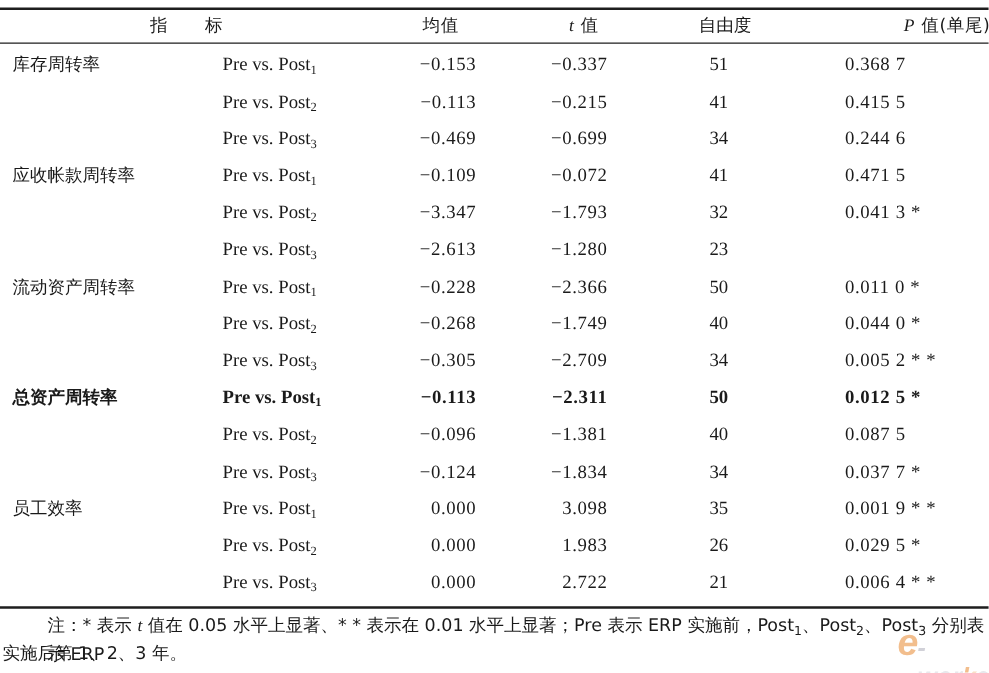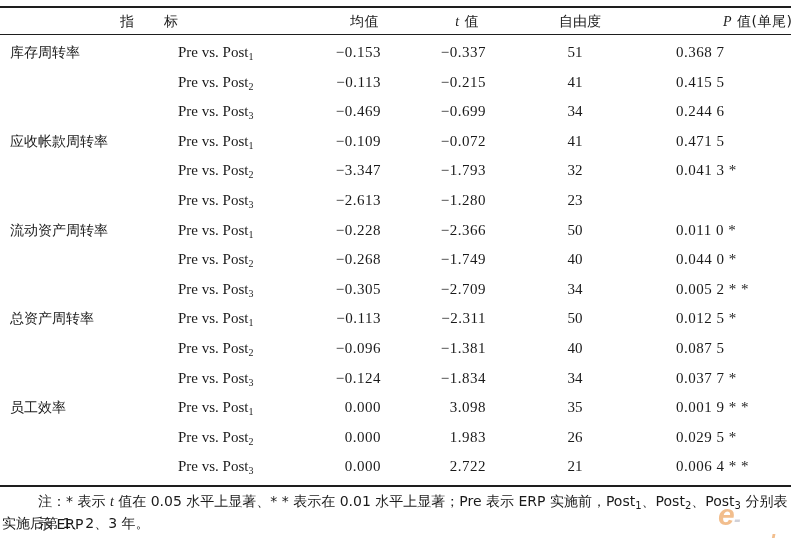--- a/index.html
+++ b/index.html
@@ -17,21 +17,21 @@
     .cell { position: absolute; top: 0; white-space: nowrap; line-height: 24px; }
     .c-ind { left: 10px; font-family: "DejaVu Sans", sans-serif; font-size: 14px; }
     .c-cmp { left: 178px; }
     .c-mean { right: 410px; text-align: right; letter-spacing: 0.5px; }
     .c-t { right: 305px; text-align: right; letter-spacing: 0.5px; }
     .c-df { left: 575px; width: 30px; text-align: center; margin-left: -15px; }
     .c-p { left: 676px; letter-spacing: 0.5px; }
     .hdr .c-ind { left: 120px; font-size: 14px; }
     .hdr .c-ind span { display: inline-block; }
     .hdr .gap { width: 30px; display: inline-block; }
-    .hdr .c-mean { right: 412px; font-family: "DejaVu Sans", sans-serif; font-size: 14px; }
+    .hdr .c-mean { right: 424px; font-family: "DejaVu Sans", sans-serif; font-size: 14px; }
     .hdr .c-t { right: 312px; font-size: 14px; }
     .hdr .c-df { left: 580px; width: 60px; margin-left: -30px; font-family: "DejaVu Sans", sans-serif; font-size: 14px; }
     .hdr .c-p { left: 675px; font-size: 14px; margin-left: 48px; }
     .ital { font-style: italic; }
     .cjk { font-family: "DejaVu Sans", sans-serif; }
     sub { font-size: 10px; vertical-align: -3px; line-height: 0; }
     .note {
       position: absolute; left: 0; width: 791px; font-size: 14px; line-height: 22px;
       font-family: "DejaVu Sans", sans-serif;
     }
@@ -129,21 +129,21 @@
       <div class="cell c-p">0.044 0 *</div>
     </div>
     <div class="row" style="top: 276.8px;">
       <div class="cell c-ind"></div>
       <div class="cell c-cmp"><span>Pre vs. Post</span><sub>3</sub></div>
       <div class="cell c-mean">−0.305</div>
       <div class="cell c-t">−2.709</div>
       <div class="cell c-df">34</div>
       <div class="cell c-p">0.005 2 * *</div>
     </div>
-    <div class="row" style="top: 306.4px;">
+    <div class="row" style="top: 306.4px; font-weight: bold;">
       <div class="cell c-ind">总资产周转率</div>
       <div class="cell c-cmp"><span>Pre vs. Post</span><sub>1</sub></div>
       <div class="cell c-mean">−0.113</div>
       <div class="cell c-t">−2.311</div>
       <div class="cell c-df">50</div>
       <div class="cell c-p">0.012 5 *</div>
     </div>
     <div class="row" style="top: 336px;">
       <div class="cell c-ind"></div>
       <div class="cell c-cmp"><span>Pre vs. Post</span><sub>2</sub></div>

